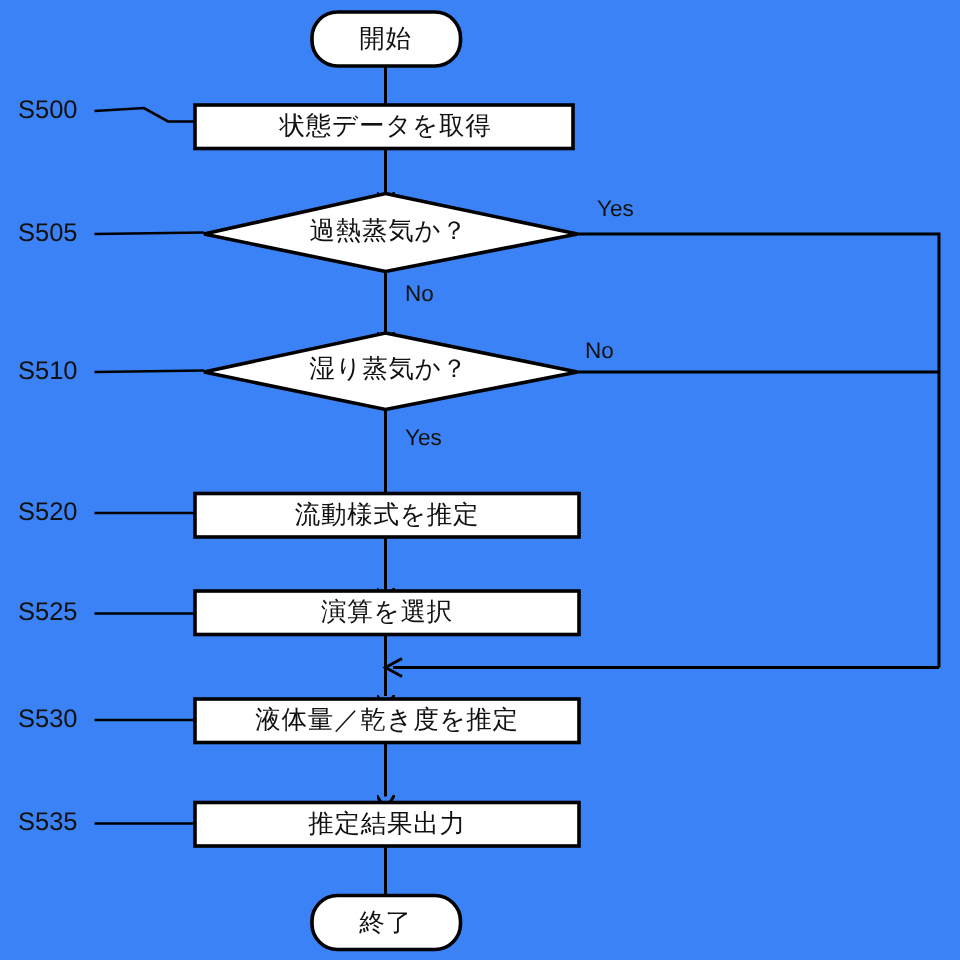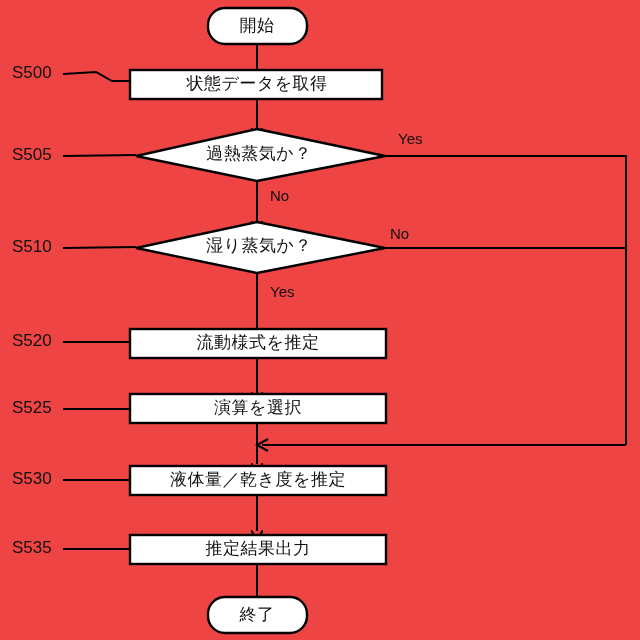--- a/index.html
+++ b/index.html
@@ -7,21 +7,21 @@
     padding: 0;
     background: #ffffff;
   }
   body {
     font-family: "Liberation Sans", "DejaVu Sans", sans-serif;
   }
   #flowchart-root {
     position: relative;
     width: 640px;
     height: 640px;
-    background: #ef4444;
+    background: #3b82f6;
     overflow: hidden;
     text-decoration: underline;
   }
   #flow-svg {
     position: absolute;
     left: 0;
     top: 0;
     width: 640px;
     height: 640px;
     display: block;

